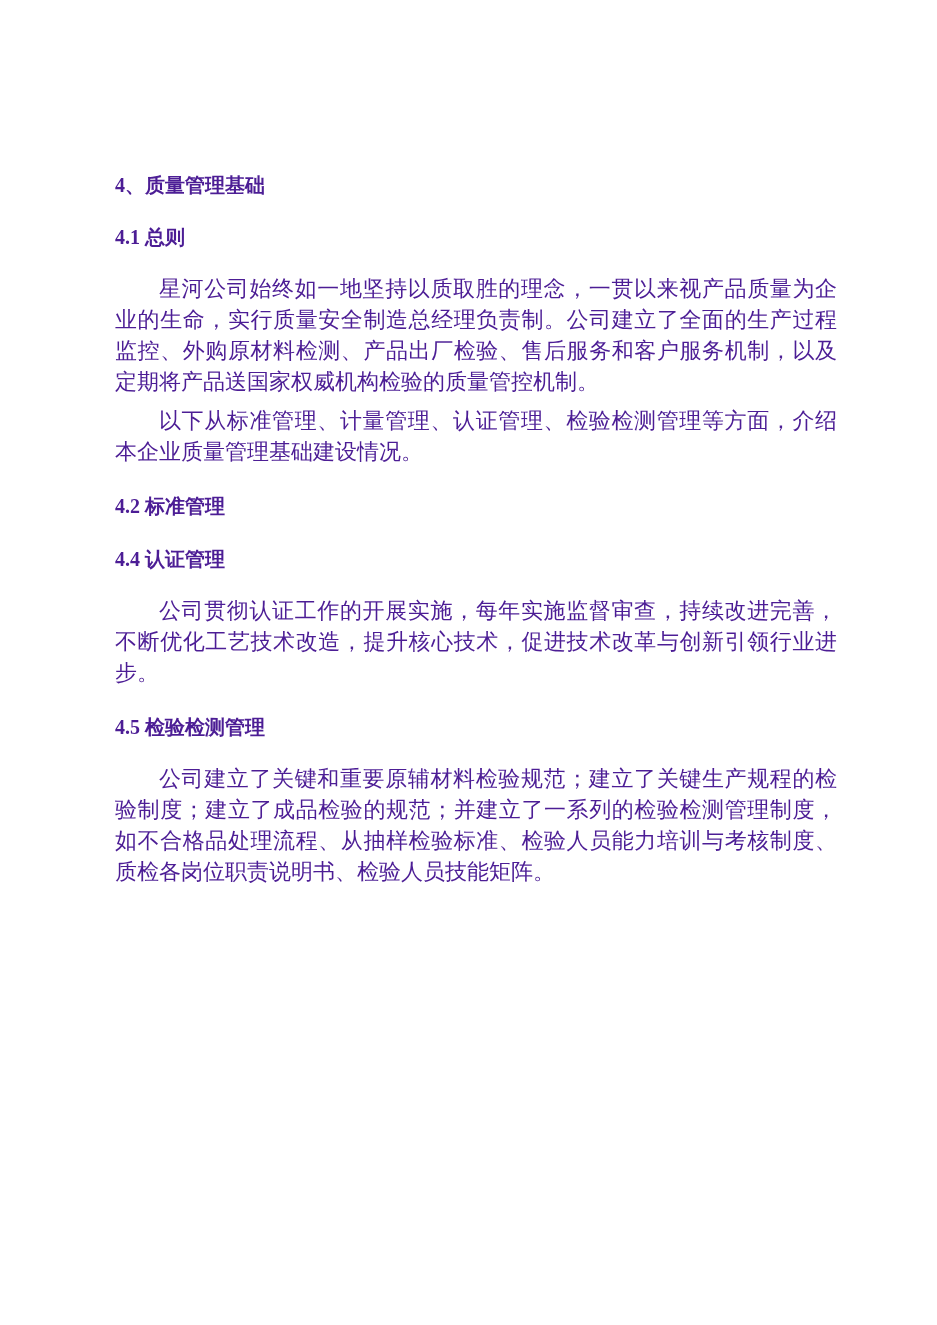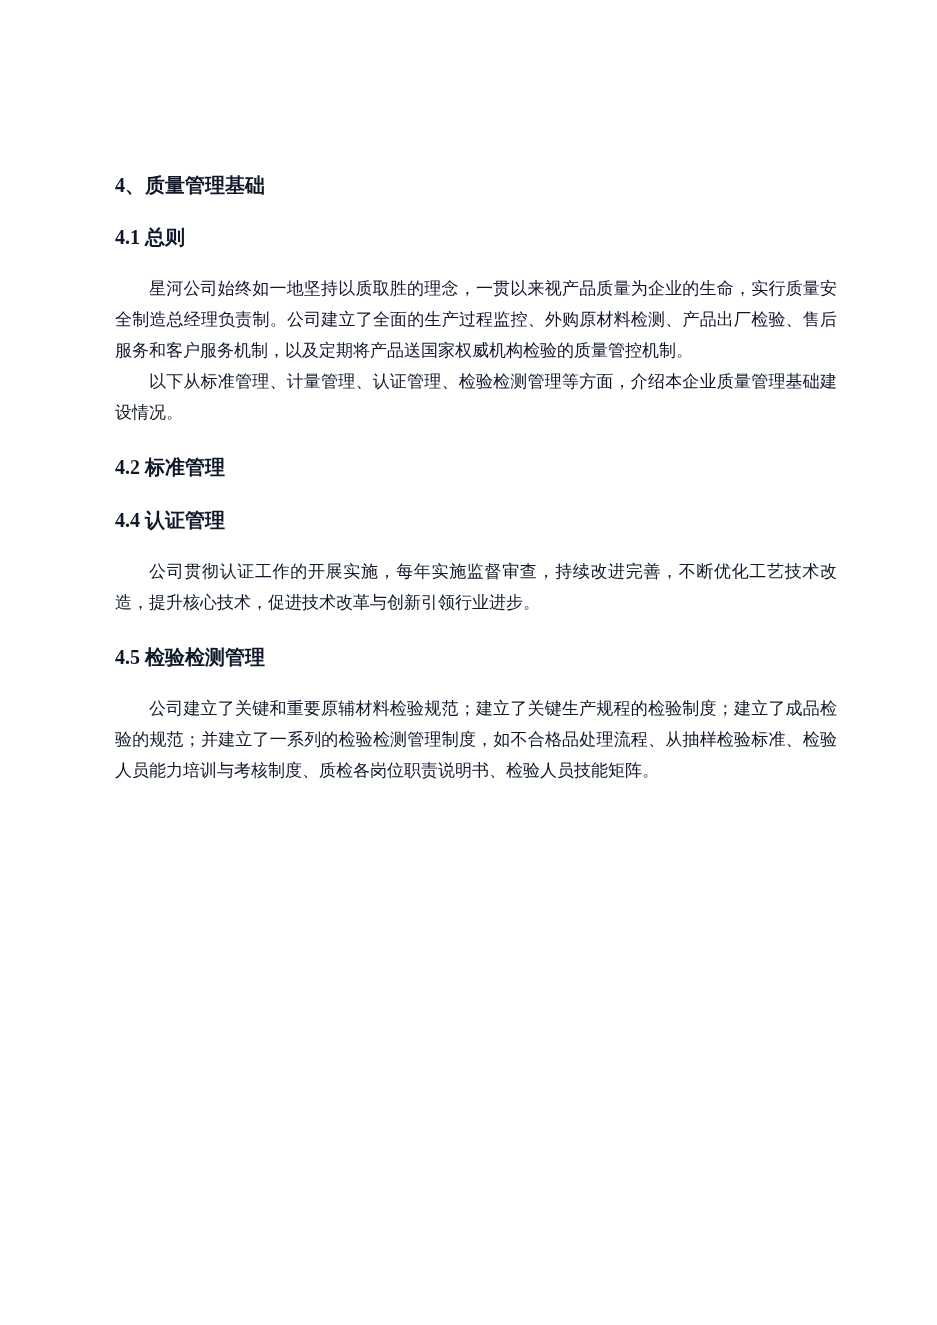--- a/index.html
+++ b/index.html
@@ -7,21 +7,21 @@
     padding: 0;
     background: #ffffff;
   }
   .page {
     position: relative;
     width: 865px;
     height: 1325px;
     background: #ffffff;
     overflow: hidden;
     font-family: "Liberation Serif", "DejaVu Serif", serif;
-    color: #0f172a;
+    color: #4c1d95;
     padding-left: 16px;
   }
   .content {
     position: absolute;
     left: 115px;
     top: 0;
     width: 722px;
     padding-top: 171px;
   }
   .chapter-heading {
@@ -37,29 +37,29 @@
     font-size: 20px;
     font-weight: bold;
     line-height: 28px;
     margin: 25px 0 22px 0;
   }
   .chapter-heading + .section .section-heading {
     margin-top: 24px;
     font-family: Liberation Serif, serif;
   }
   .para {
-    font-size: 17px;
+    font-size: 22px;
     line-height: 31px;
     margin: 0;
     text-indent: 2em;
     text-align: justify;
     text-justify: inter-ideograph;
   }
   .para + .para {
-    margin-top: 0;
+    margin-top: 8px;
   }
   .section-cert .para + .para {
     margin-top: 6px;
   }
 </style>
 </head>
 <body>
 
 <div class="page">
   <div class="content">

